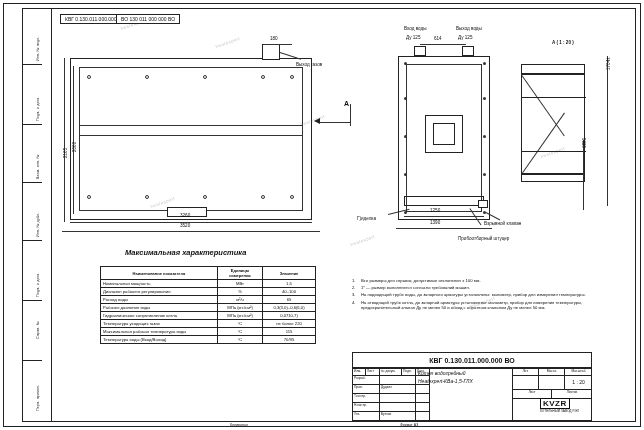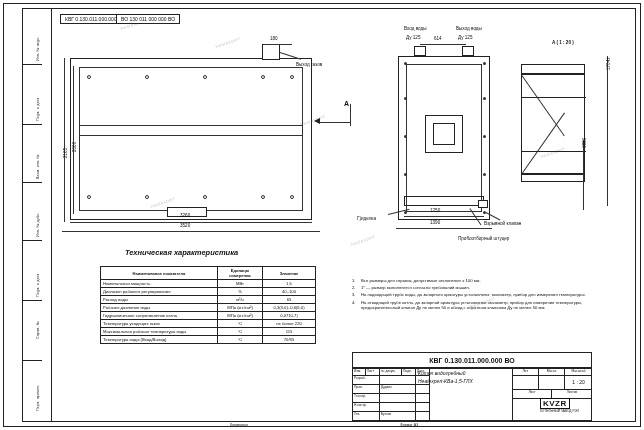--- a/index.html
+++ b/index.html
@@ -200,21 +200,21 @@
     </div>
     <div class="sq" style="left:6px;top:8px;width:64px;height:10px;"></div>
     <div class="sq" style="left:6px;top:118px;width:64px;height:8px;"></div>
   </div>
   <div class="lbl b" style="left:552px;top:40px;">A ( 1 : 20 )</div>
   <div class="dimlinev" style="left:607px;top:56px;height:150px;"></div>
   <div class="dimtxtv" style="left:606px;top:70px;">1704±</div>
   <div class="dimlinev" style="left:583px;top:140px;height:70px;"></div>
   <div class="dimtxtv" style="left:582px;top:148px;">1860</div>
 
-  <div class="spec-title">Техническая характеристика</div>
+  <div class="spec-title">Максимальная характеристика</div>
   <table class="spec">
     <thead>
       <tr>
         <th>Наименование показателя</th>
         <th>Единицы измерения</th>
         <th>Значение</th>
       </tr>
     </thead>
     <tbody>
       <tr>

